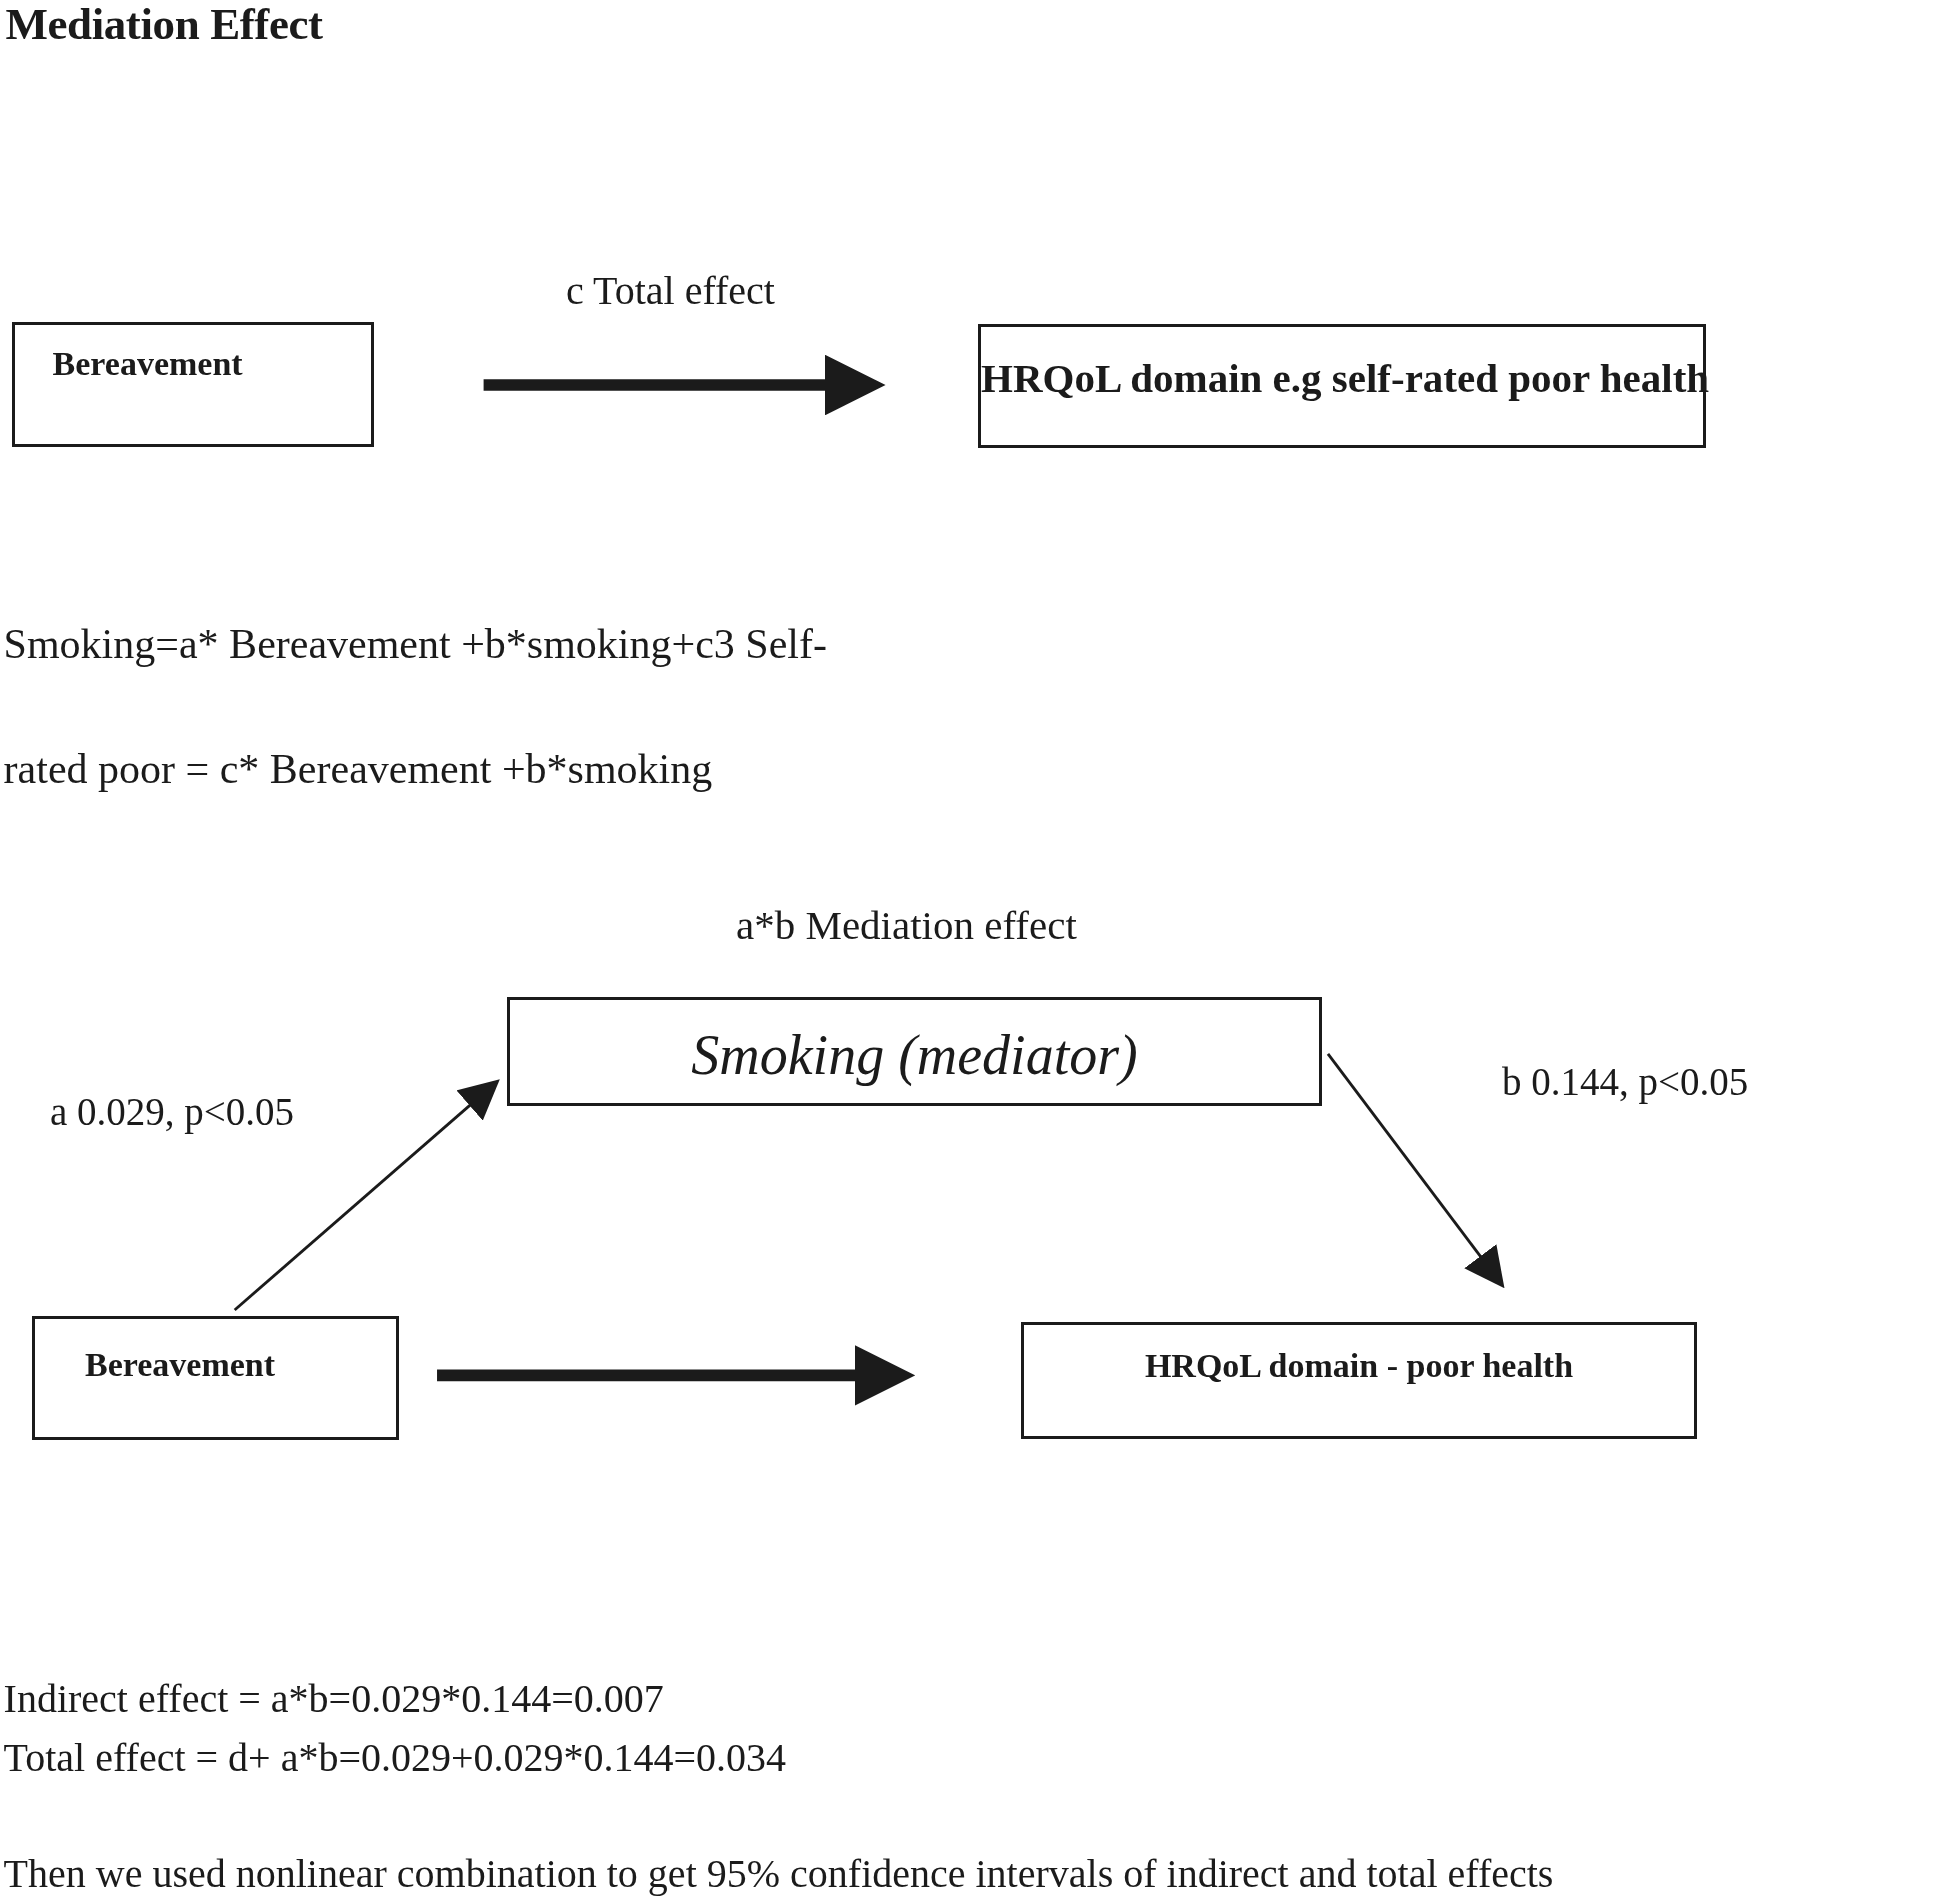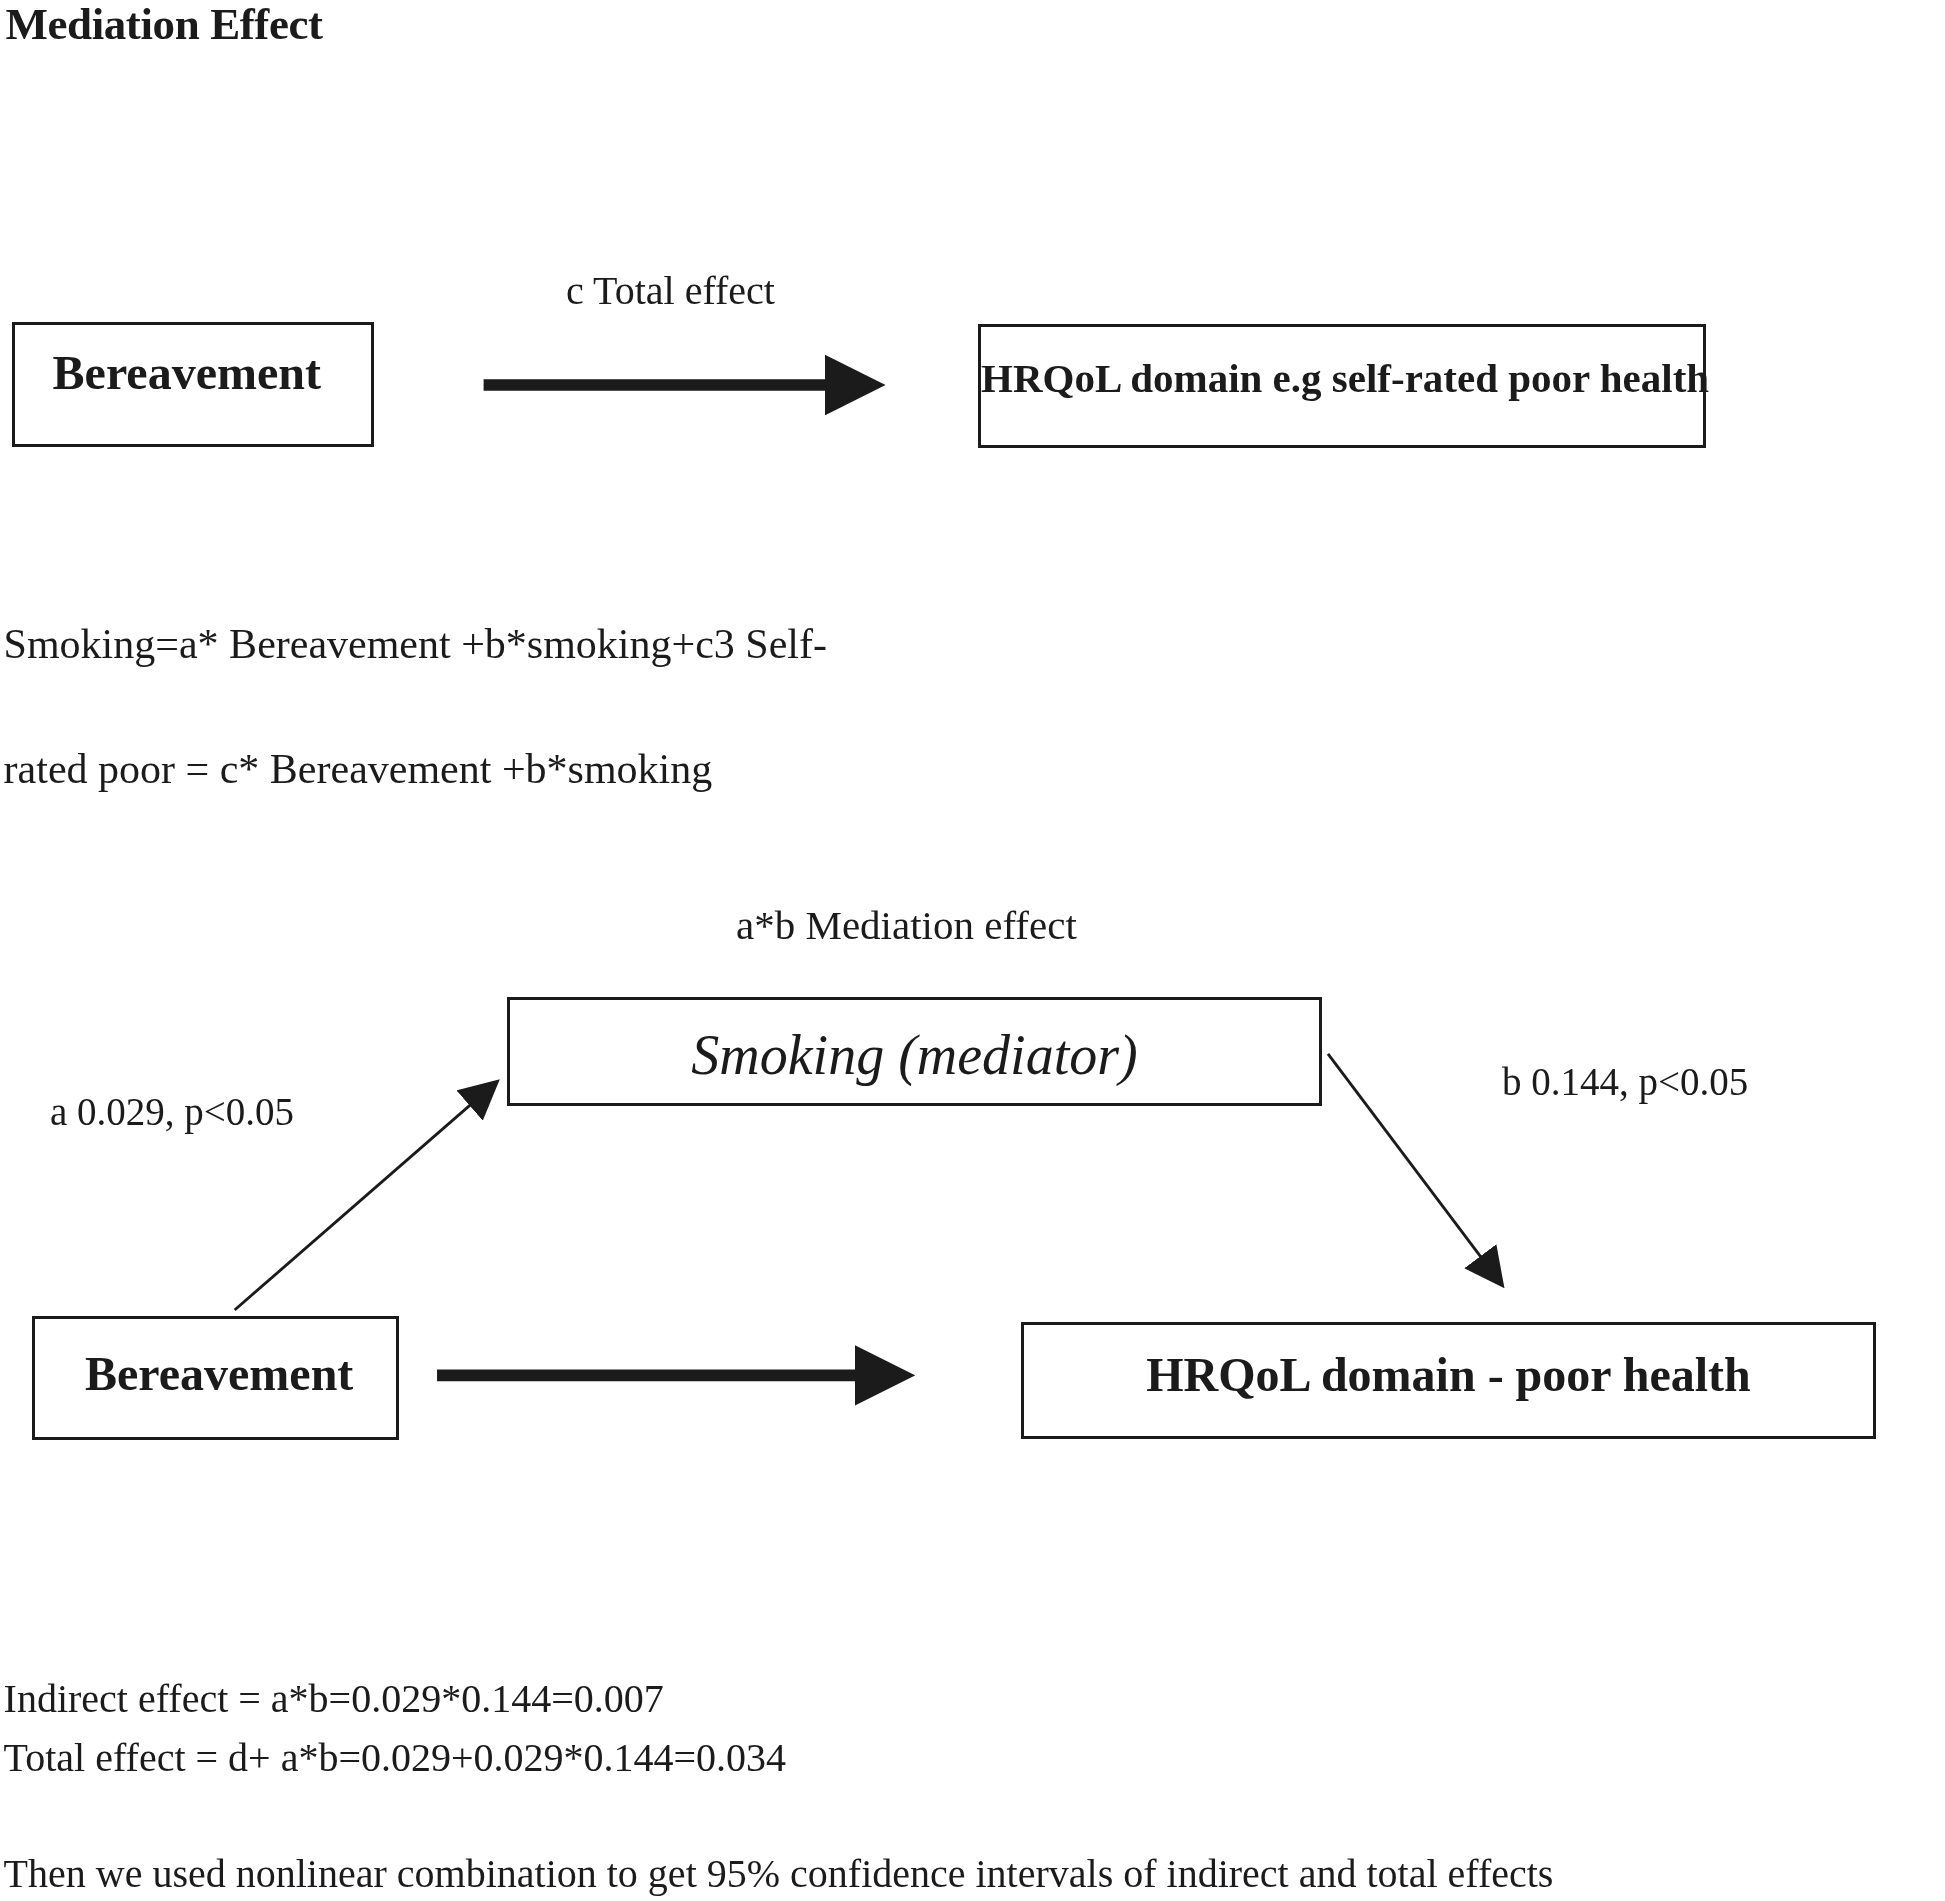--- a/index.html
+++ b/index.html
@@ -22,21 +22,21 @@
   .lbl{font-size:40px;}
   .lbl-sm{font-size:39px;}
   .box{
     position:absolute;
     border:3.6px solid var(--ink);
     background:var(--bg);
     box-sizing:border-box;
   }
   .box .box-text{
     display:block;
-    font-size:48px;
+    font-size:34px;
     font-weight:bold;
     white-space:nowrap;
   }
   .box .italic{
     font-weight:normal;
     font-style:italic;
     font-size:56px;
   }
   .centered{text-align:center;}
   .results-line{font-size:40px;}
@@ -75,21 +75,21 @@
   </div>
 
   <div class="abs lbl-sm" style="left:50px;top:1089px;">a 0.029, p&lt;0.05</div>
 
   <div class="abs lbl-sm" style="left:1502px;top:1059px;">b 0.144, p&lt;0.05</div>
 
   <div class="box" style="left:32px;top:1316px;width:367px;height:124px;">
     <span class="box-text" style="margin:27px 0 0 50px;">Bereavement</span>
   </div>
 
-  <div class="box" style="left:1021px;top:1322px;width:855px;height:117px;">
+  <div class="box" style="left:1021px;top:1322px;width:676px;height:117px;">
     <span class="box-text centered" style="margin-top:21.5px;">HRQoL domain - poor health</span>
   </div>
 
   <svg class="overlay" viewBox="0 0 2172 2123" xmlns="http://www.w3.org/2000/svg">
     <defs>
       <marker id="ah-thick" viewBox="0 0 10 10" refX="7.5" refY="5" markerWidth="5.2" markerHeight="5.2" orient="auto">
         <path d="M0,0 L10,5 L0,10 Z" fill="#1b1b1b"></path>
       </marker>
       <marker id="ah-thin" viewBox="0 0 10 10" refX="7" refY="5" markerWidth="14" markerHeight="14" orient="auto">
         <path d="M0,0 L10,5 L0,10 Z" fill="#1b1b1b"></path>

